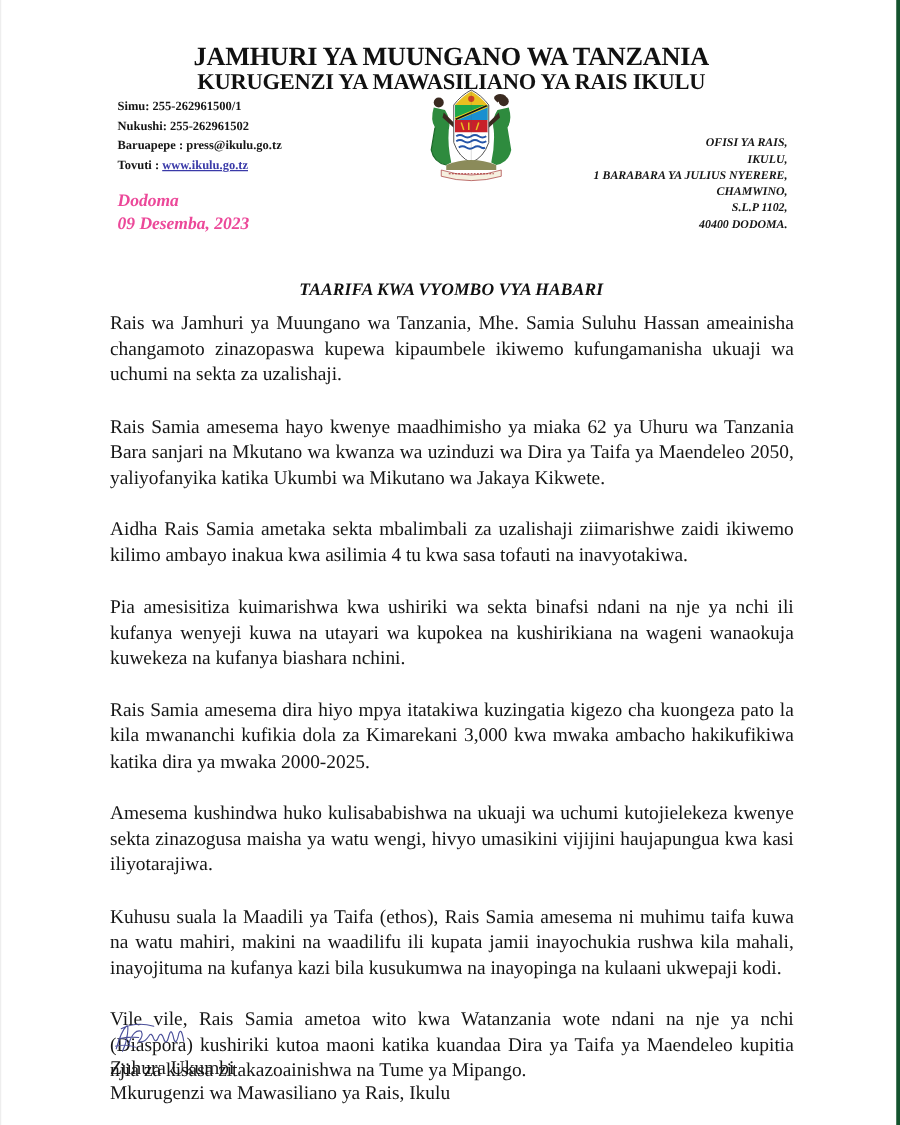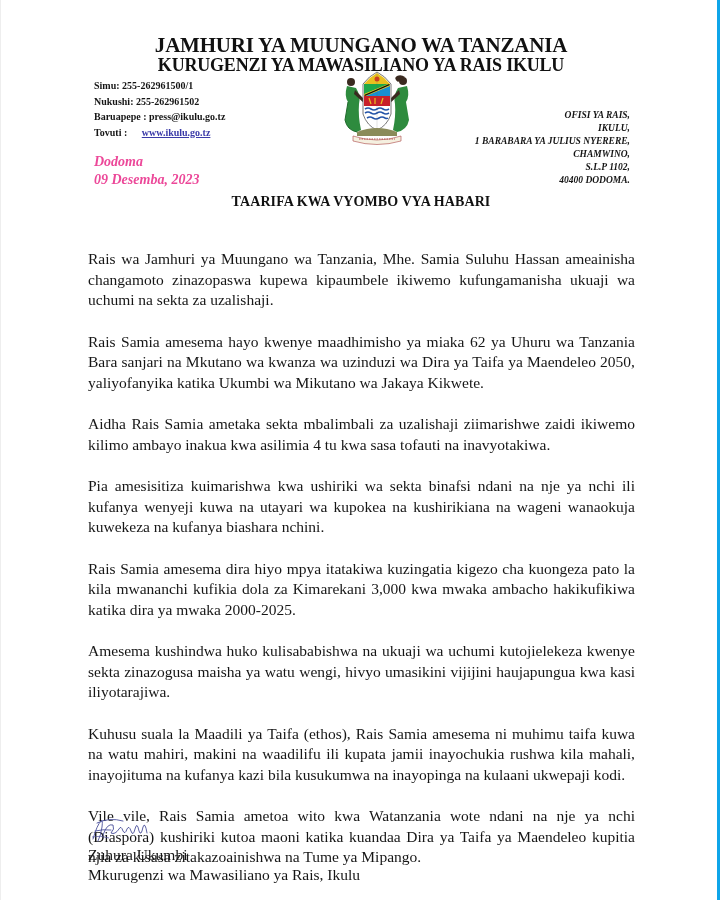--- a/index.html
+++ b/index.html
@@ -14,21 +14,21 @@
       overflow: hidden;
       font-family: "Liberation Serif", "DejaVu Serif", serif;
       color: #111111;
     }
     .page {
       position: absolute;
       left: 0; top: 0;
       width: 720px; height: 900px;
       background: #ffffff;
       border-left: 1px solid #eeeeee;
-      border-right: 3px solid #0ea5e9;
+      border-right: 3px solid #14532d;
       box-sizing: border-box;
     }
     .title1, .title2 {
       position: absolute;
       left: 0; width: 720px;
       text-align: center;
       font-weight: bold;
       font-size: 21px;
       letter-spacing: -0.2px;
       color: #111;
@@ -41,21 +41,20 @@
       position: absolute;
       left: 93px; top: 78px;
       font-weight: bold;
       font-size: 10px;
       line-height: 15.5px;
       color: #151515;
     }
     .contact-left a {
       color: #3a3aa8;
       text-decoration: underline;
-      margin-left: 12px;
     }
     .contact-right {
       position: absolute;
       right: 87px; top: 78px;
       text-align: right;
       font-style: italic;
       font-weight: bold;
       font-size: 9.5px;
       line-height: 13px;
       color: #151515;
@@ -72,26 +71,27 @@
       left: 93px; top: 153px;
       font-style: italic;
       font-weight: bold;
       font-size: 14px;
       line-height: 18px;
       color: #ec4899;
     }
     .doc-heading {
       position: absolute;
       left: 0; width: 720px;
-      top: 194px;
+      top: 225px;
       text-align: center;
       font-weight: bold;
       font-size: 14px;
       letter-spacing: 0.1px;
       color: #111;
+      font-style: italic;
     }
     .body {
       position: absolute;
       left: 87px; top: 237px;
       width: 547px;
       font-size: 15.5px;
       line-height: 20.5px;
       color: #161616;
       margin-top: 12px;
     }

